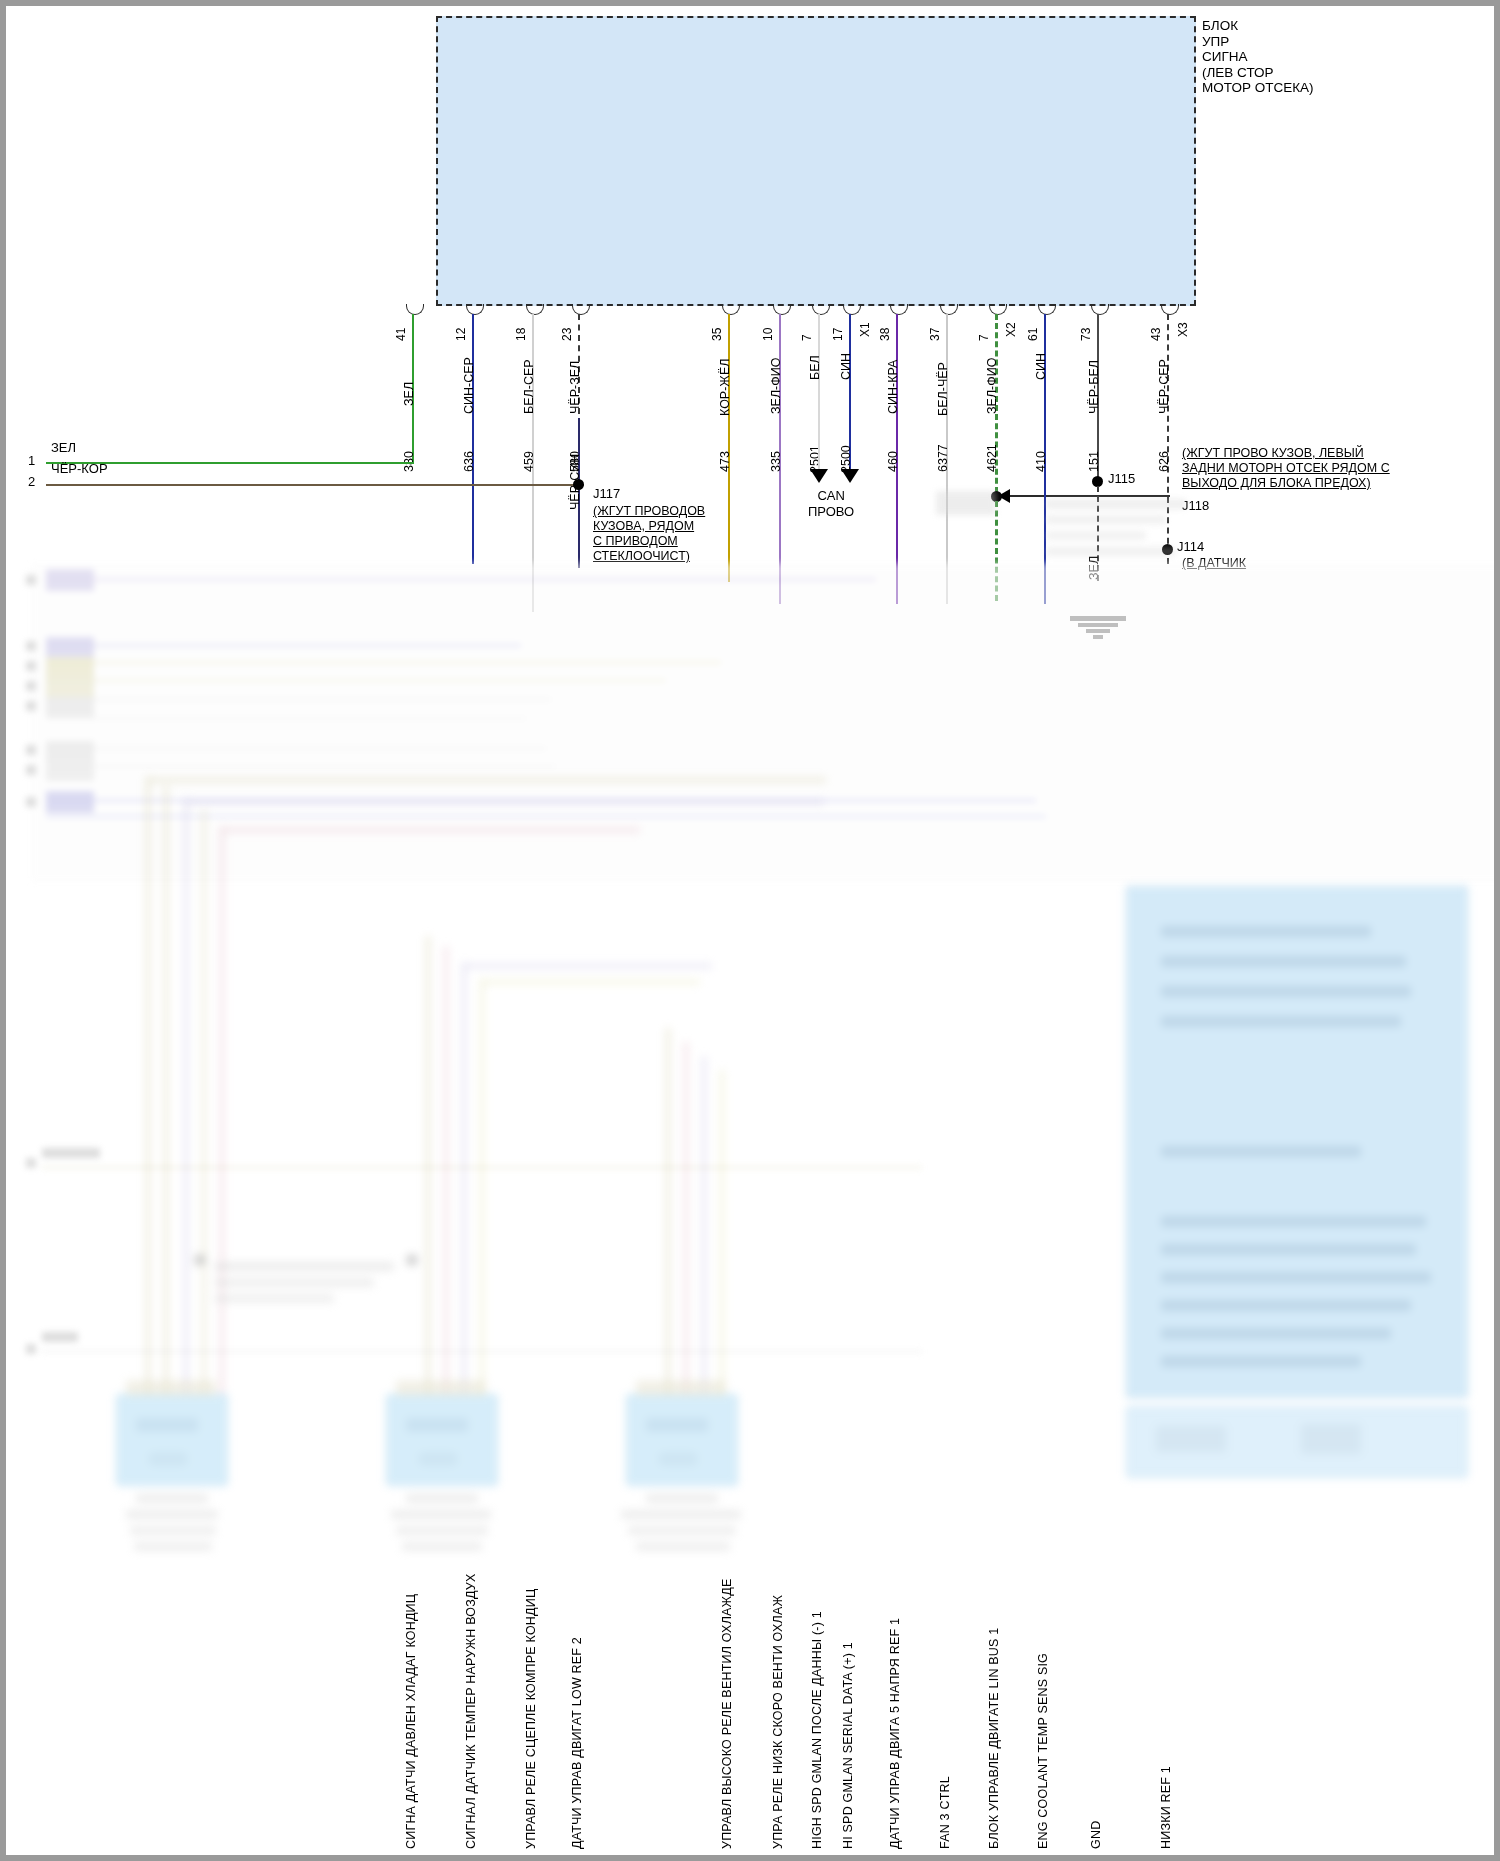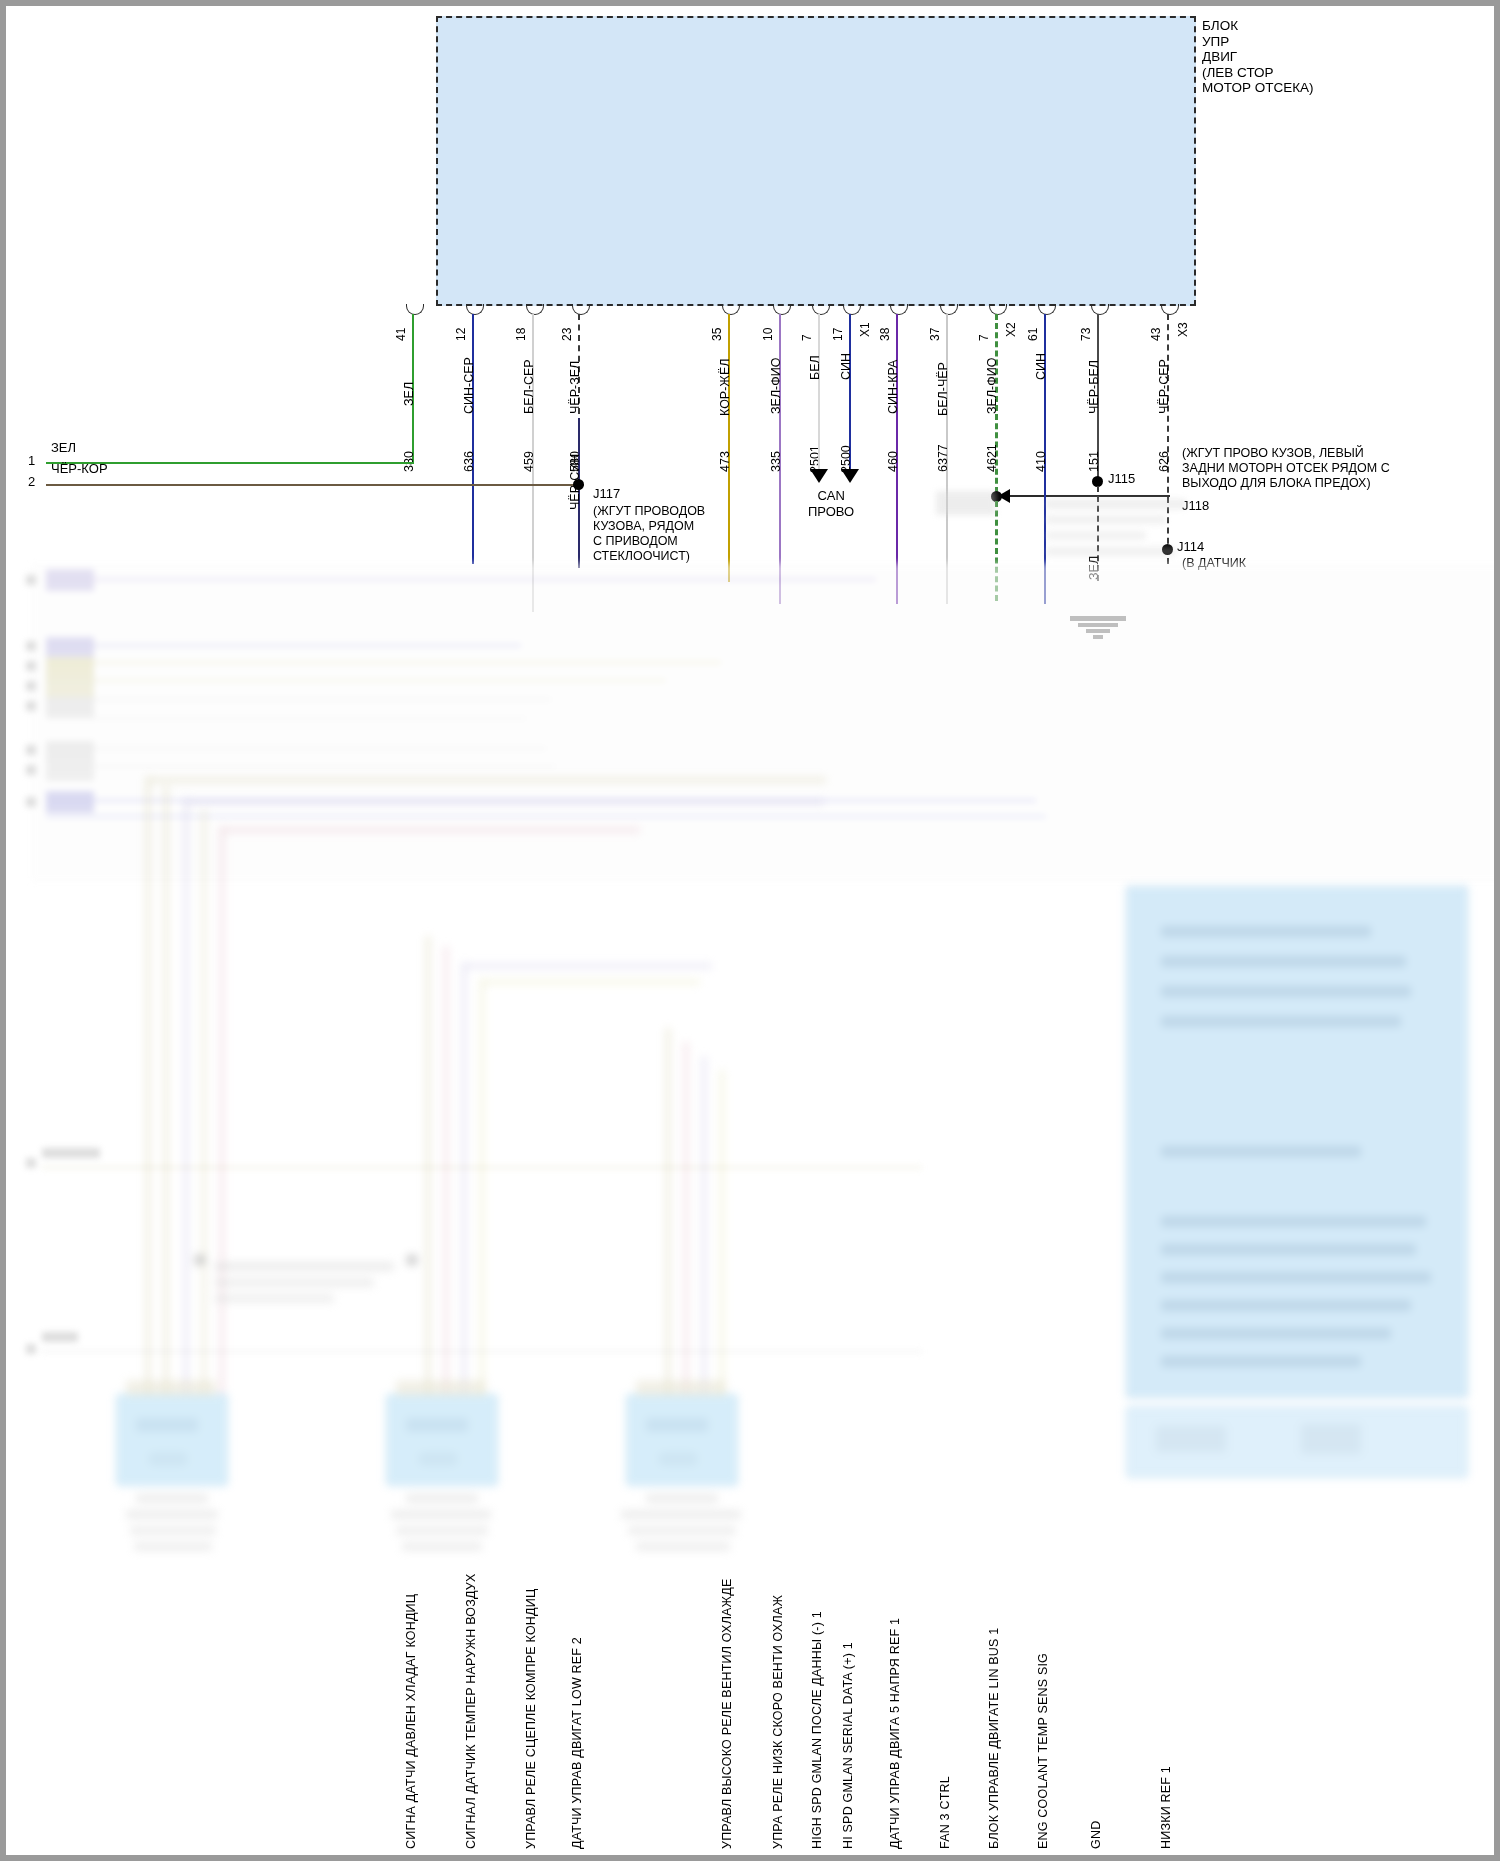--- a/index.html
+++ b/index.html
@@ -82,21 +82,21 @@
 
   
   .lc-num{position:absolute;font-size:13px;color:#000;}
   .lc-name{position:absolute;font-size:13px;color:#000;}
 
   .node{
     position:absolute;width:11px;height:11px;border-radius:50%;
     background:#000;
   }
   .txt{position:absolute;font-size:13px;line-height:15.5px;color:#000;white-space:pre;}
-  .txt.sm{font-size:12.5px;line-height:15px;}
+  .txt.sm{font-size:12.5px;line-height:15px;text-decoration:underline;}
 
   .arrowdn{
     position:absolute;width:0;height:0;
     border-left:9px solid transparent;border-right:9px solid transparent;
     border-top:14px solid #000;
   }
   .arrowlf{
     position:absolute;width:0;height:0;
     border-top:7px solid transparent;border-bottom:7px solid transparent;
     border-right:12px solid #000;
@@ -127,21 +127,21 @@
 </head>
 <body>
 
 <div id="page">
 <div id="canvas">
 
   <div class="abs" id="ecm-box"></div>
 
   <div class="ecm-title">БЛОК
 УПР
-ДВИГ
+СИГНА
 (ЛЕВ СТОР
 МОТОР ОТСЕКА)</div>
 
   <div class="pin-label" style="left:398px;height:250px;">СИГНА ДАТЧИ ДАВЛЕН ХЛАДАГ КОНДИЦ</div>
   <div class="pin-label" style="left:458px;height:250px;">СИГНАЛ ДАТЧИК ТЕМПЕР НАРУЖН ВОЗДУХ</div>
   <div class="pin-label" style="left:518px;height:250px;">УПРАВЛ РЕЛЕ СЦЕПЛЕ КОМПРЕ КОНДИЦ</div>
   <div class="pin-label" style="left:564px;height:250px;">ДАТЧИ УПРАВ ДВИГАТ LOW REF 2</div>
   <div class="pin-label" style="left:714px;height:250px;">УПРАВЛ ВЫСОКО РЕЛЕ ВЕНТИЛ ОХЛАЖДЕ</div>
   <div class="pin-label" style="left:765px;height:250px;">УПРА РЕЛЕ НИЗК СКОРО ВЕНТИ ОХЛАЖ</div>
   <div class="pin-label" style="left:804px;height:250px;">HIGH SPD GMLAN ПОСЛЕ ДАННЫ (-) 1</div>

